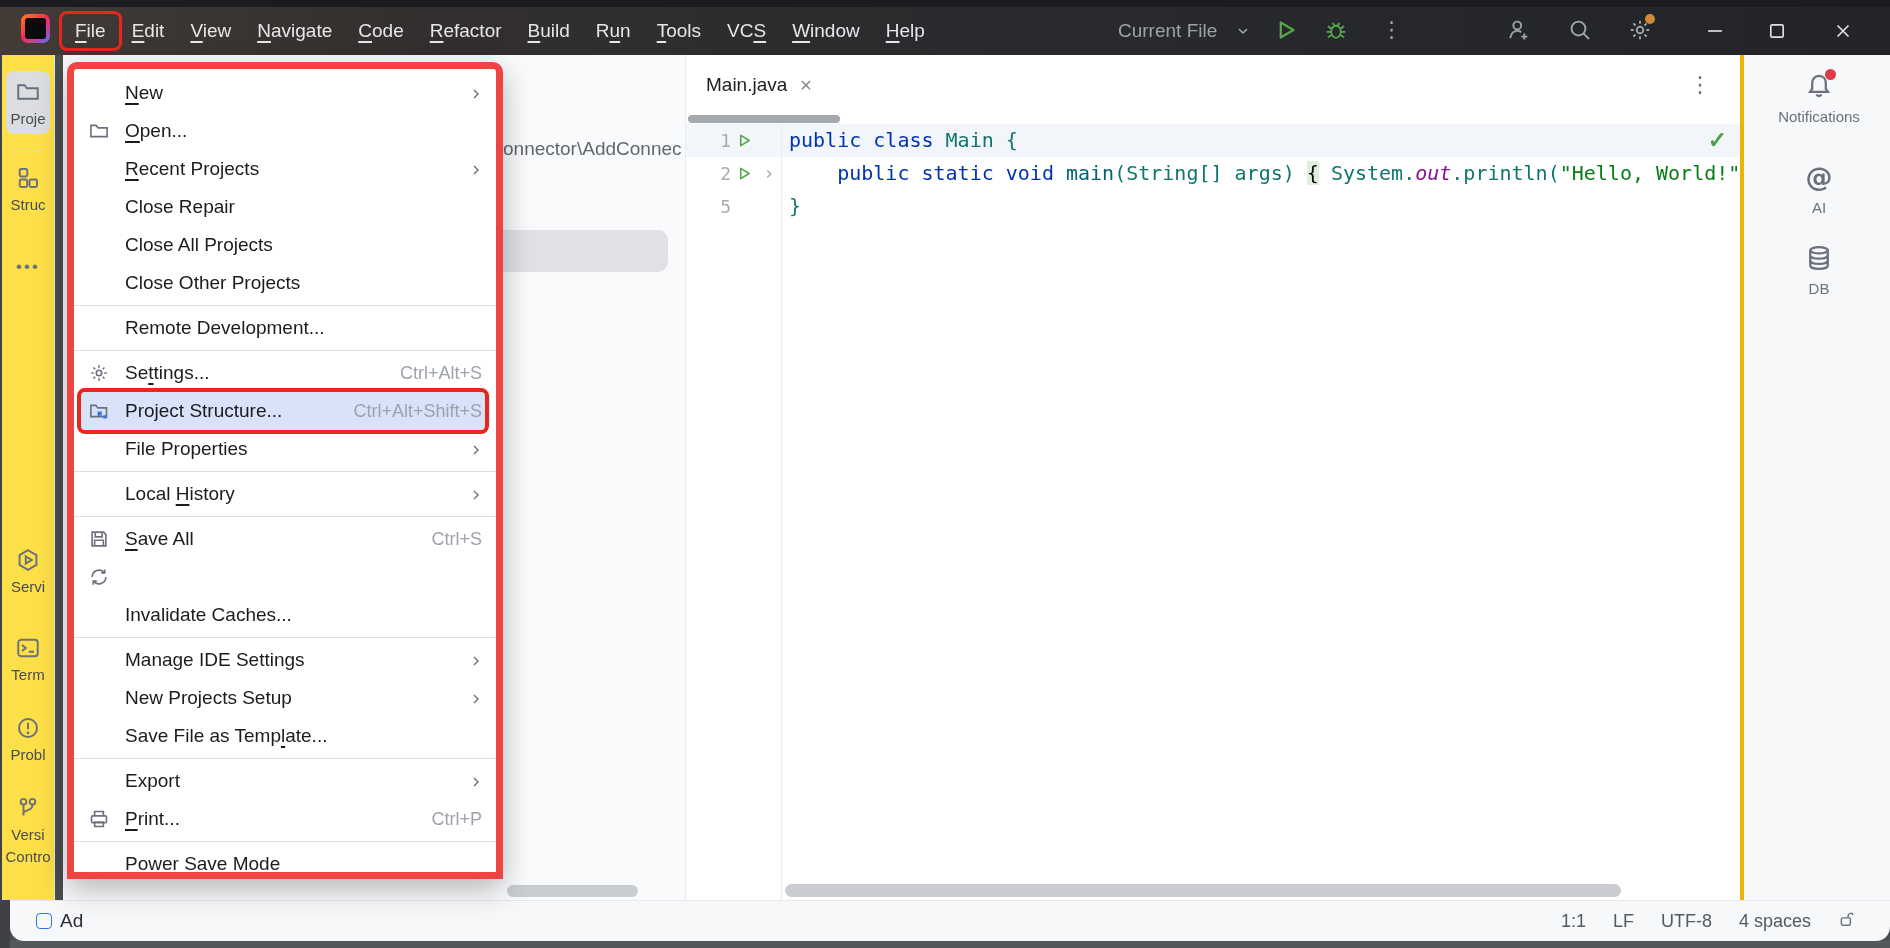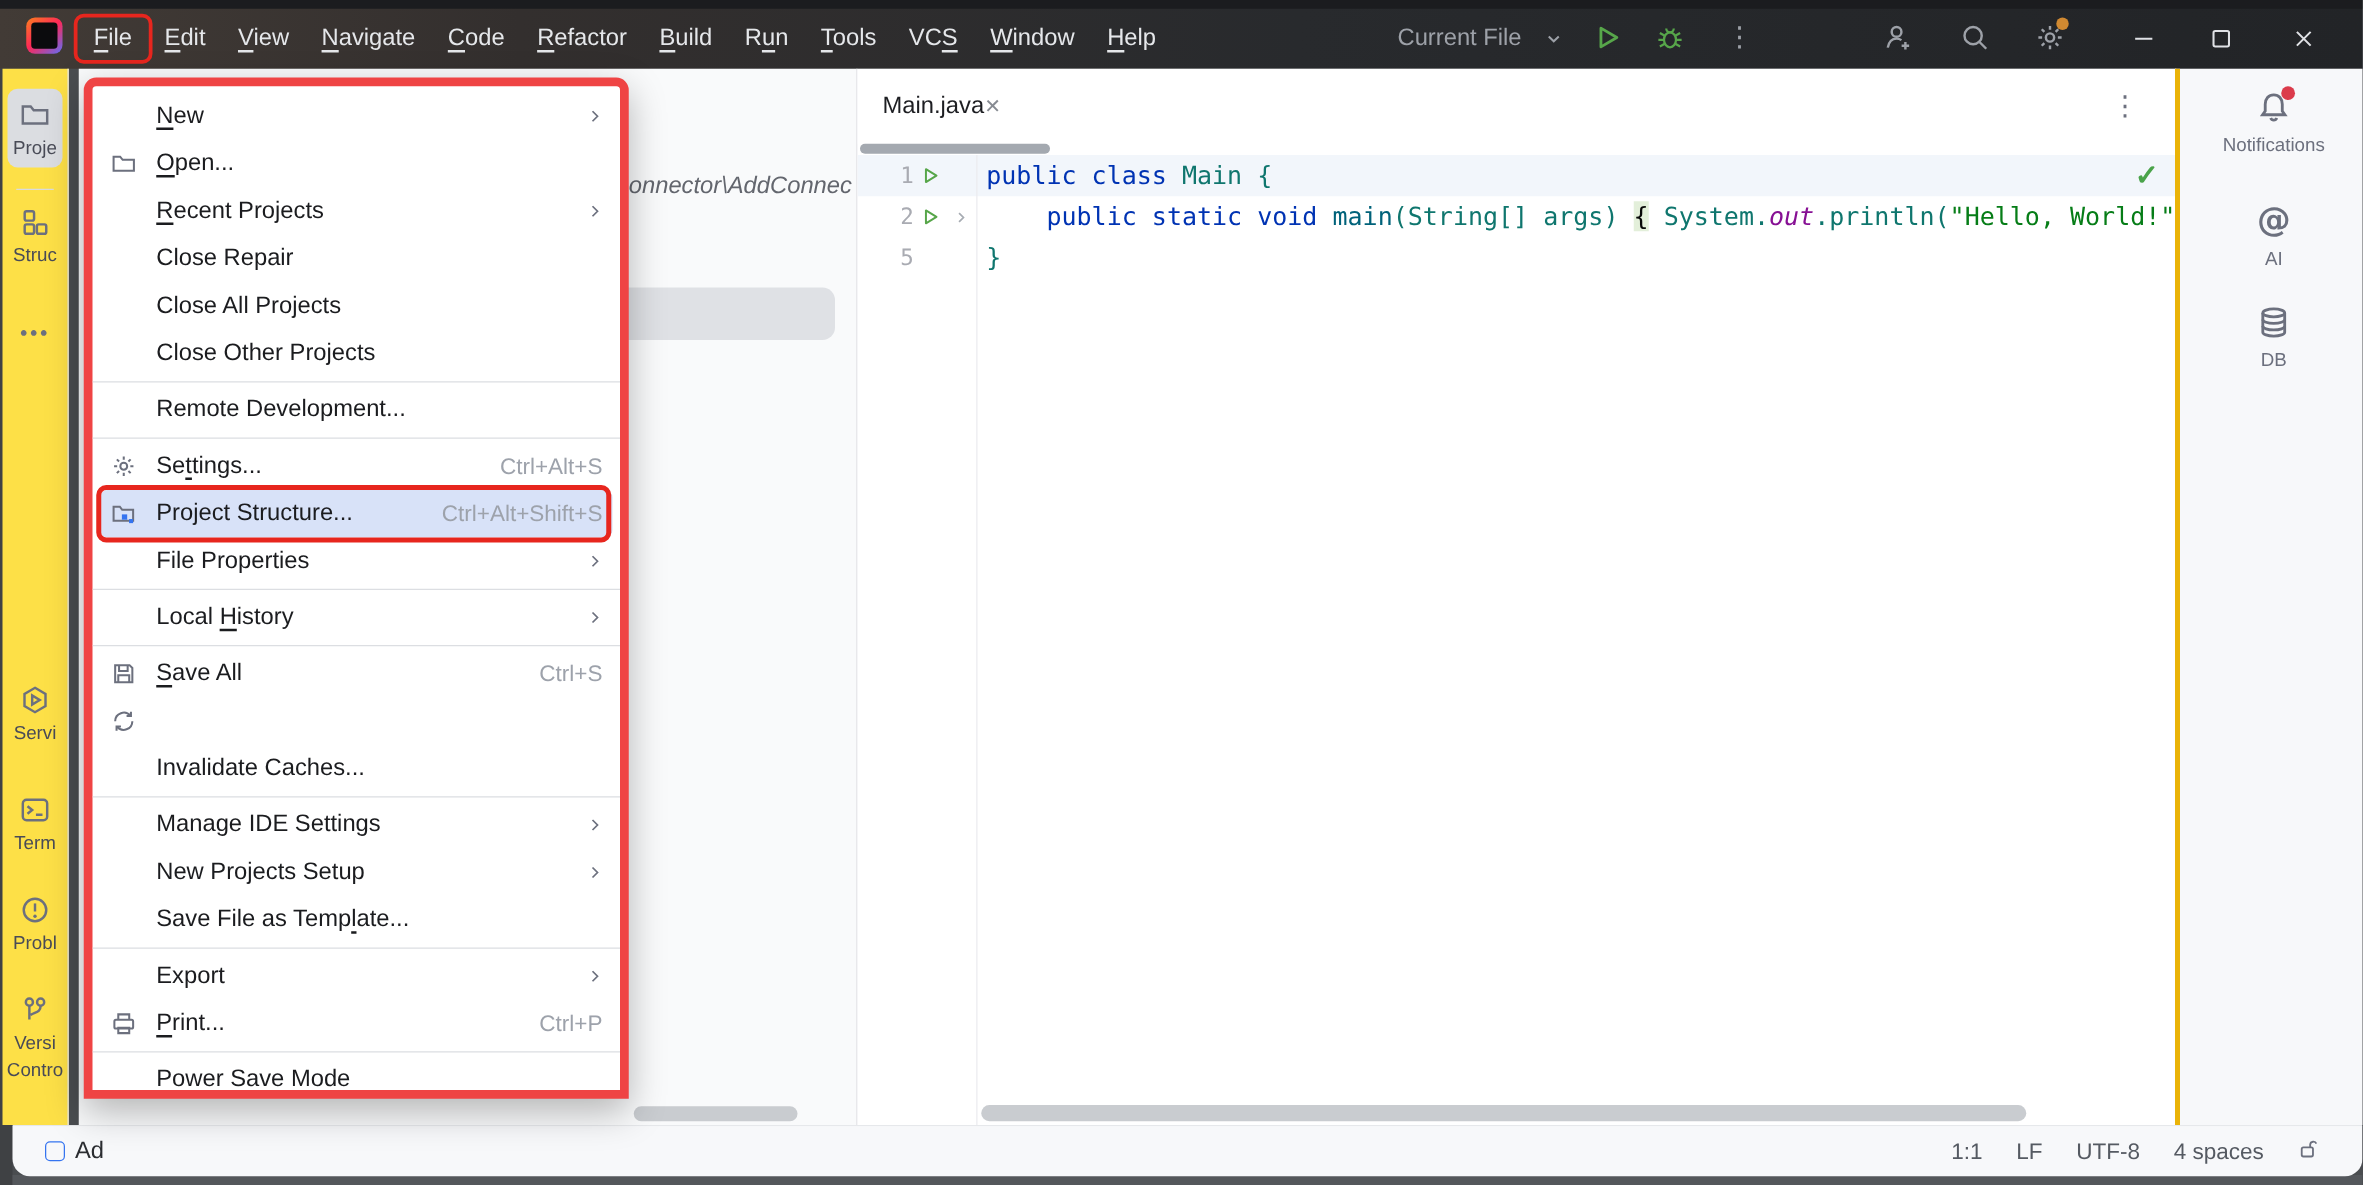--- a/index.html
+++ b/index.html
@@ -48,29 +48,29 @@
   [data-name="sidebar-divider"]{top:96px;}
   [data-name="sidebar-item-structure"]{top:110px;}
   [data-name="sidebar-item-more"]{top:202px;}
   [data-name="sidebar-item-services"]{top:492px;}
   [data-name="sidebar-item-terminal"]{top:580px;}
   [data-name="sidebar-item-problems"]{top:660px;}
   [data-name="sidebar-item-version"]{top:740px;}
 
   
   .project-panel{position:absolute;left:63px;top:55px;width:622px;height:845px;background:#F9FAFB;overflow:hidden;}
-  .pp-path{position:absolute;left:440px;top:83px;color:#63666E;font-size:19px;white-space:nowrap;font-style:italic;}
+  .pp-path{position:absolute;left:440px;top:83px;color:#63666E;font-size:19px;white-space:nowrap;}
   .pp-sel{position:absolute;left:375px;top:175px;width:230px;height:42px;background:#DFE1E5;border-radius:10px;}
   .pp-scroll{position:absolute;left:444px;top:830px;width:131px;height:12px;background:#C9CCD0;border-radius:6px;}
 
   
   .editor{position:absolute;left:685px;top:55px;width:1055px;height:845px;background:#FFFFFF;
     border-left:1px solid #EBECF0;overflow:hidden;}
   .tabbar{position:absolute;left:0;top:0;right:0;height:60px;background:#FFFFFF;}
-  .tab{position:absolute;left:4px;top:0;height:60px;display:flex;align-items:center;
+  .tab{position:absolute;left:4px;top:0;height:60px;display:flex;align-items:center;gap:12px;
     padding:0 16px;font-size:19px;color:#1D1E22;}
   .tab-close{color:#878B92;font-size:16px;}
   .tab-underline{position:absolute;left:2px;top:60px;width:152px;height:8px;background:#A4A9B0;border-radius:4px;}
   .tab-more{position:absolute;right:30px;top:17px;color:#6C707E;font-size:22px;}
   .code{position:absolute;left:0;top:69px;right:0;bottom:0;
     font-family:"DejaVu Sans Mono",monospace;font-size:20px;}
   .gutter-line{position:absolute;left:95px;top:0;bottom:0;width:1px;background:#EBECF0;}
   .crow{display:flex;height:33px;line-height:33px;align-items:center;}
   .crow.caret{background:#F2F6FB;}
   .gnum{flex:0 0 45px;text-align:right;color:#A9ABB2;font-size:18px;}

